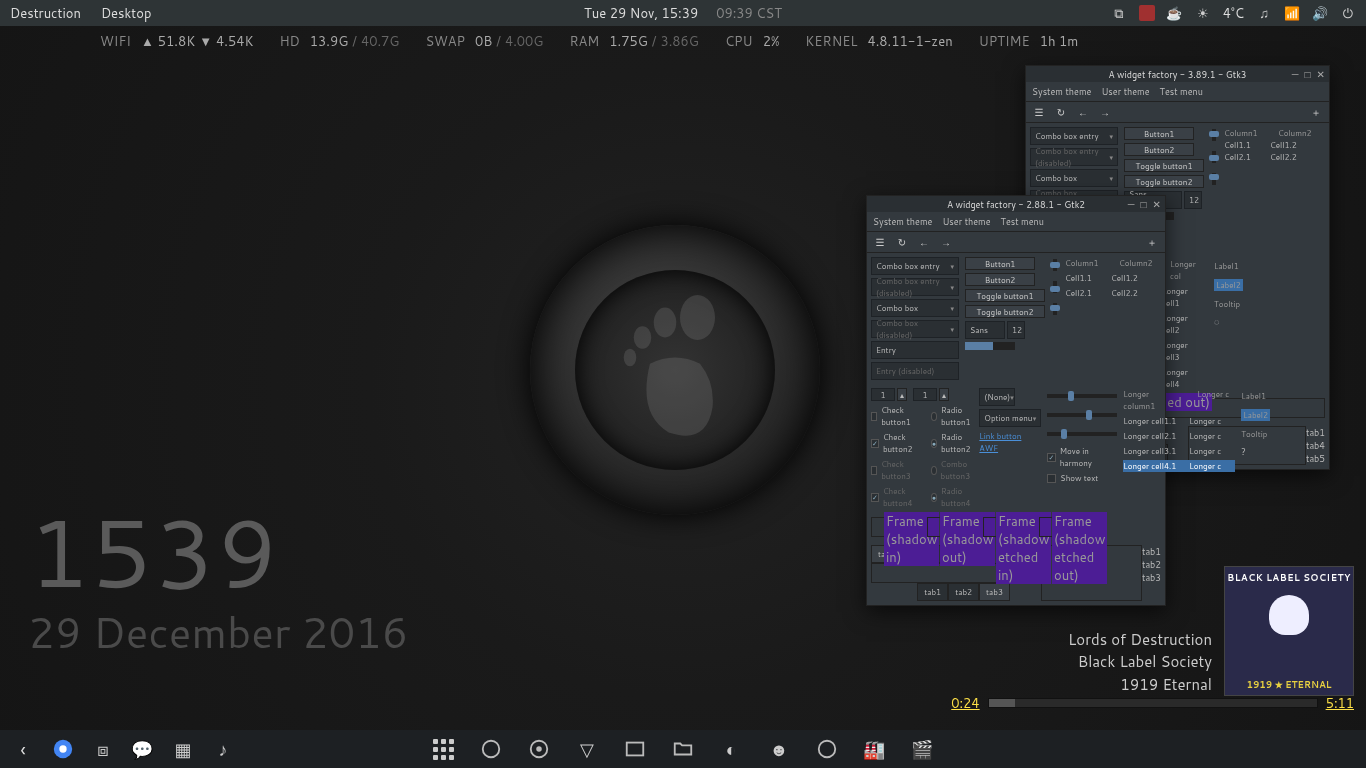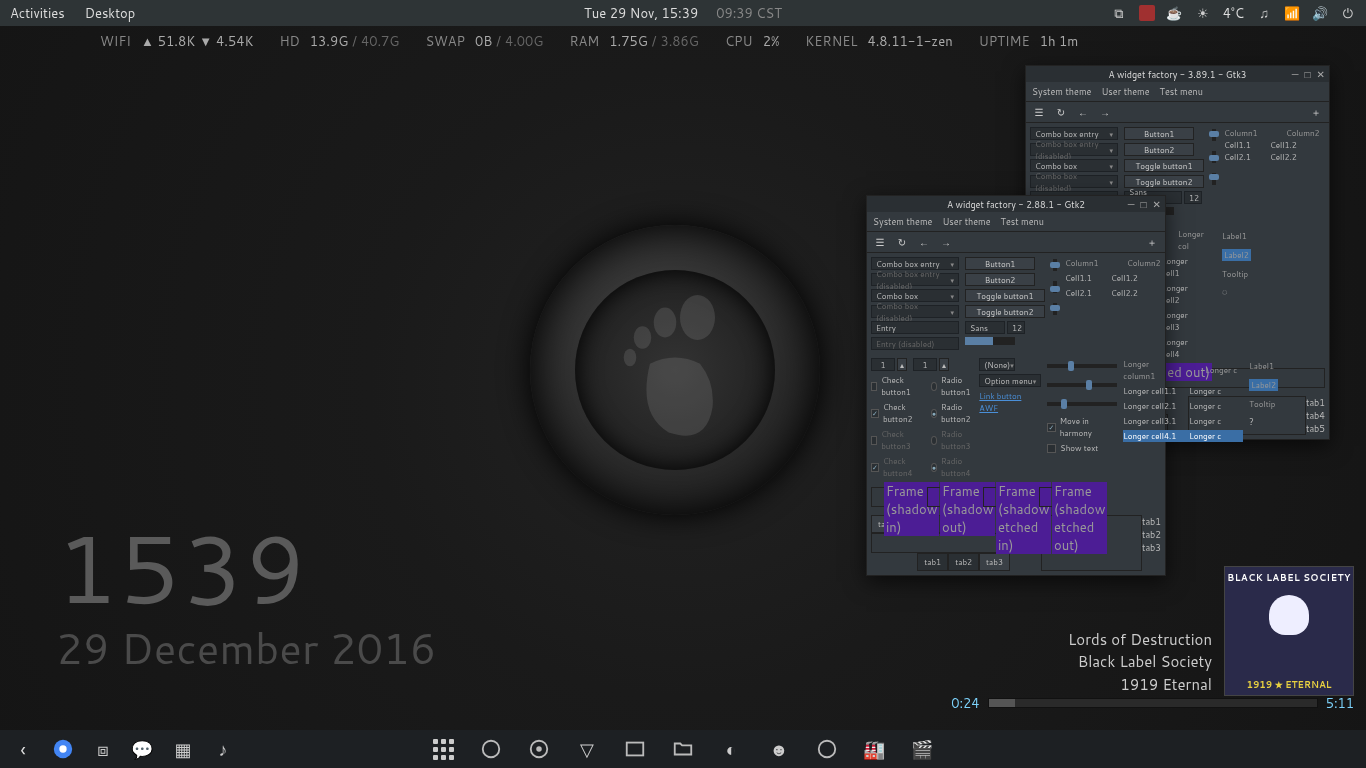--- a/index.html
+++ b/index.html
@@ -27,23 +27,22 @@
 
 .stats {
   position:absolute; top:32px; left:100px; right:40px;
   display:flex; gap:26px; font-size:13px; color:#aaa;
 }
 .stats .lbl { color:#888; margin-right:6px; }
 .stats .dim { color:#666; }
 .stats span.group { display:flex; gap:4px; align-items:center; }
 
 .bigclock {
-  position:absolute; left:28px; bottom:90px;
+  position:absolute; left:28px; bottom:106px;
   color:#555;
-  margin-left:28px;
 }
 .bigclock .time { font-size:96px; font-weight:300; letter-spacing:2px; line-height:1; color:#5a5a5a; }
 .bigclock .day { font-size:48px; font-weight:300; color:#5a5a5a; margin-top:8px; }
 .bigclock .date { font-size:42px; font-weight:300; color:#4a4a4a; margin-top:4px; }
 
 .emblem {
   position:absolute; top:225px; left:530px; width:290px; height:290px;
   border-radius:50%;
   background:radial-gradient(circle at 45% 40%, #444 0%, #2a2a2a 55%, #181818 100%);
   box-shadow:inset 0 0 40px #000, 0 0 30px #000;
@@ -64,21 +63,21 @@
 }
 .nowplaying .meta { text-align:right; line-height:1.5; }
 .nowplaying .art {
   width:130px; height:130px; background:#2a2a4a;
   border:1px solid #444; position:relative; overflow:hidden;
 }
 .nowplaying .art .t1 { position:absolute; top:4px; width:100%; text-align:center; font-size:9px; color:#fff; font-weight:bold; letter-spacing:0.5px;}
 .nowplaying .art .t2 { position:absolute; bottom:4px; width:100%; text-align:center; font-size:9px; color:#e8d040; font-weight:bold;}
 .nowplaying .art .skull { position:absolute; top:28px; left:50%; transform:translateX(-50%); width:40px; height:40px; background:#eef; border-radius:50% 50% 40% 40%; }
 
-.np-progress { position:absolute; right:12px; bottom:56px; display:flex; align-items:center; gap:8px; font-size:13px; color:#7dd3fc; }
+.np-progress { position:absolute; right:12px; bottom:56px; display:flex; align-items:center; gap:8px; font-size:13px; color:#fde047;text-decoration:underline; }
 .np-progress .bar { width:330px; height:10px; background:#2a2a2a; border:1px solid #111; position:relative;}
 .np-progress .bar .f { position:absolute; left:0; top:0; bottom:0; width:8%; background:#555;}
 
 .dock {
   position:absolute; bottom:0; left:0; right:0; height:38px;
   background:rgba(30,34,38,0.85); display:flex; align-items:center;
   padding:0 10px; gap:14px;
 }
 .dock-icon {
   width:26px; height:26px; display:flex; align-items:center; justify-content:center;
@@ -99,35 +98,35 @@
   justify-content:center; position:relative; font-size:9px; color:#ddd;
 }
 .win .titlebar .ctl { position:absolute; right:4px; display:flex; gap:6px; font-size:10px; color:#aaa;}
 .win .menubar { display:flex; gap:10px; padding:3px 6px; font-size:9px; color:#bbb; border-bottom:1px solid #222;}
 .win .toolbar { display:flex; gap:8px; padding:3px 6px; border-bottom:1px solid #222; align-items:center;}
 .win .toolbar .tbtn { width:14px; height:14px; display:flex; align-items:center; justify-content:center; font-size:10px; color:#ccc;}
 .win .body { display:flex; padding:4px; gap:6px; }
 .win .col { display:flex; flex-direction:column; gap:3px; }
 .win .combo, .win .entry {
   background:#2a2f33; border:1px solid #1e2226; height:13px; width:88px;
-  font-size:8px; padding:0 4px; display:flex; align-items:center; justify-content:space-between;
+  font-size:8px; padding:8px 4px; display:flex; align-items:center; justify-content:space-between;
   color:#bbb;
 }
 .win .combo.disabled, .win .entry.disabled { color:#666; }
 .win .combo .caret{ font-size:7px; color:#888;}
 .win .btn { background:#3a4046; border:1px solid #222; height:13px; width:70px; font-size:8px; display:flex; align-items:center; justify-content:center; color:#ccc;}
 .win .btn.toggle{ width:80px;}
 .win .sel { background:#3a6ea5; color:#fff; }
 .win .sliders { display:flex; gap:10px; align-items:flex-end; height:60px; padding:2px;}
 .win .vslider { width:4px; height:50px; background:#222; position:relative; }
 .win .vslider .thumb{ position:absolute; left:-3px; width:10px; height:6px; background:#5a7fa5; border-radius:2px;}
 .win .hslider { width:70px; height:4px; background:#222; position:relative; margin:6px 0;}
 .win .hslider .thumb{ position:absolute; top:-3px; width:6px; height:10px; background:#5a7fa5; border-radius:2px;}
 .win .tbl { font-size:8px; }
-.win .tbl .hdr { display:flex; gap:24px; color:#999;align-items:center; }
+.win .tbl .hdr { display:flex; gap:16px; color:#999; }
 .win .tbl .row { display:flex; gap:8px; }
 .win .tbl .cell{ width:38px;}
 .win .tbl .cellw{ width:58px;}
 .win .spin { display:flex; align-items:center; gap:2px;}
 .win .spin .sv{ width:24px; height:13px; background:#2a2f33; border:1px solid #1e2226; font-size:8px; display:flex; align-items:center; justify-content:center;}
 .win .spin .sb{ width:10px; height:13px; background:#3a4046; border:1px solid #222; font-size:8px; display:flex; align-items:center; justify-content:center;}
 .win .chk{ display:flex; align-items:center; gap:4px; font-size:8px;}
 .win .chk .box{ width:9px; height:9px; border:1px solid #555; background:#2a2f33; font-size:7px; display:flex; align-items:center; justify-content:center; color:#8ab;}
 .win .chk.disabled{ color:#666;}
 .win .link{ color:#4a8fd8; text-decoration:underline; font-size:8px;}
@@ -141,21 +140,21 @@
 .win .progress{ width:50px; height:8px; background:#222; position:relative;}
 .win .progress .pf{ position:absolute; left:0; top:0; bottom:0; background:#5a7fa5;}
 #win-gtk2 { top:195px; left:866px; width:300px; }
 #win-gtk3 { top:65px; left:1025px; width:305px; }
 </style>
 </head>
 <body>
 
 <div class="topbar">
   <div class="left">
-    <span>Activities</span>
+    <span>Destruction</span>
     <span>Desktop</span>
   </div>
   <div class="center">
     <span>Tue 29 Nov, 15:39</span>
     <span class="dim">09:39 CST</span>
   </div>
   <div class="right">
     <span class="tray-icon">⧉</span>
     <span class="tray-icon red"></span>
     <span class="tray-icon">☕</span>
@@ -526,21 +525,21 @@
           <div class="chk">
               <span class="box" style="border-radius:50%"></span>
               <span>Radio button1</span>
             </div>
           <div class="chk">
               <span class="box" style="border-radius:50%">●</span>
               <span>Radio button2</span>
             </div>
           <div class="chk disabled">
               <span class="box" style="border-radius:50%"></span>
-              <span>Radio button3</span>
+              <span>Combo button3</span>
             </div>
           <div class="chk disabled">
               <span class="box" style="border-radius:50%">●</span>
               <span>Radio button4</span>
             </div>
         </div>
       </div>
     </div>
     <div class="col">
       <div class="combo" style="width:36px">

